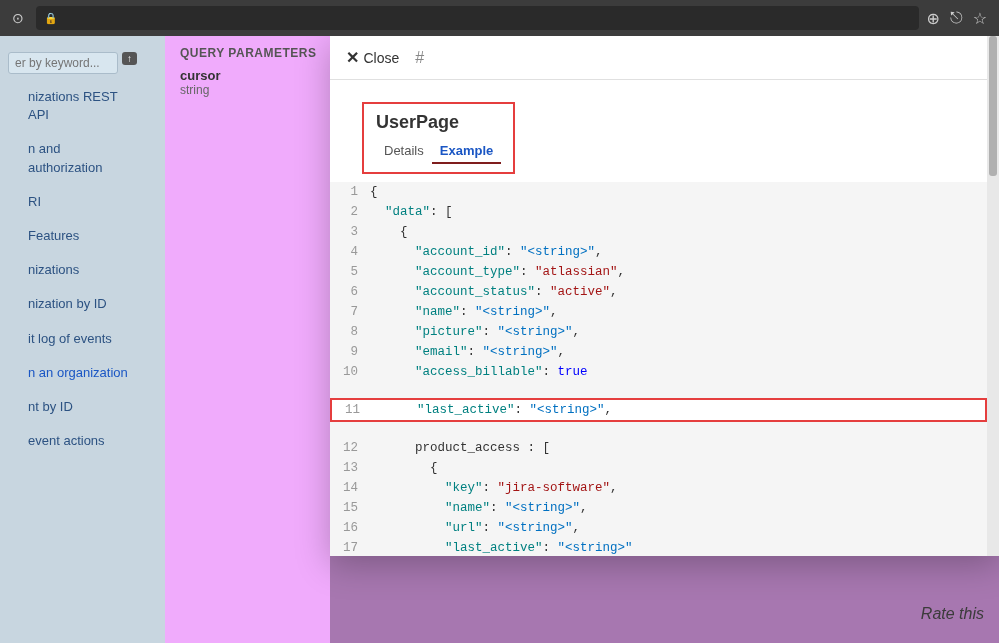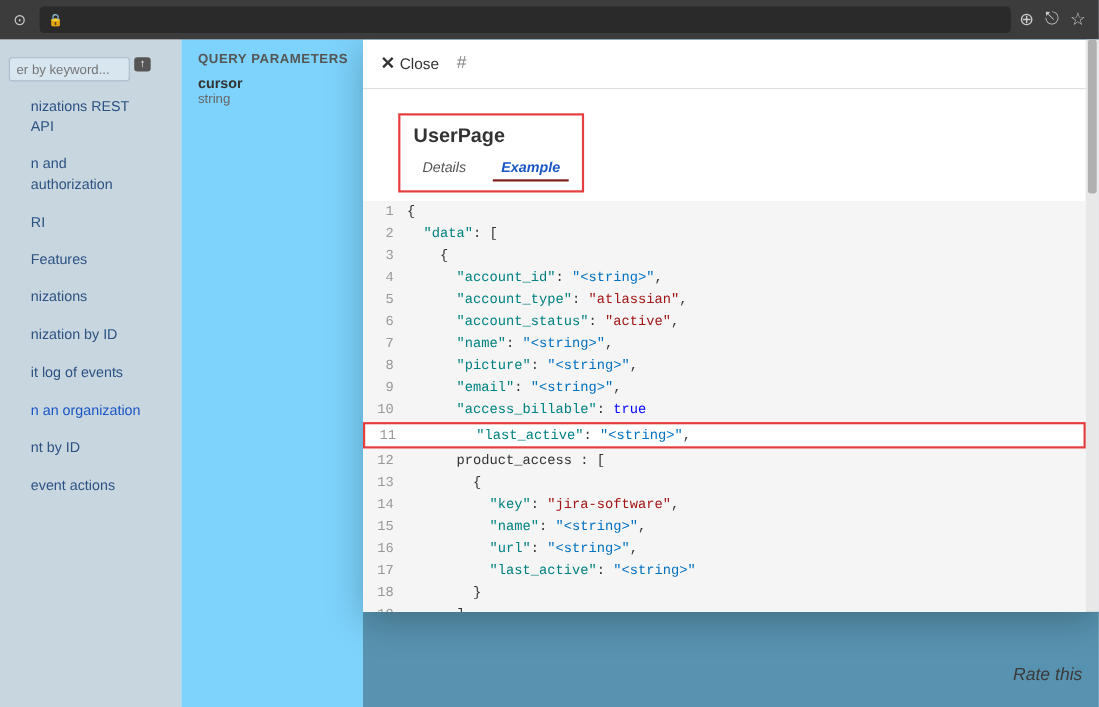--- a/index.html
+++ b/index.html
@@ -94,21 +94,21 @@
       background: #555;
       color: white;
       font-size: 10px;
       padding: 1px 5px;
       border-radius: 3px;
     }
 
     
     .content-area {
       flex: 1;
-      background: #7dd3fc;
+      background: #f0abfc;
       padding: 10px 15px;
       overflow: hidden;
       position: relative;
     }
     .query-params-label {
       font-size: 12px;
       font-weight: 600;
       color: #555;
       text-transform: uppercase;
       letter-spacing: 0.5px;
@@ -313,21 +313,21 @@
             <span class="close-x">✕</span>
             <span>Close</span>
           </div>
           <span class="hash-symbol">#</span>
         </div>
 
         <div style="padding: 0 16px; margin-top: 10px;">
           <div class="schema-title-box">
             <div class="schema-title">UserPage</div>
             
-            <div style="display: flex; gap: 16px; margin-top: 6px; font-style: italic;">
+            <div style="display: flex; gap: 0; margin-top: 6px;">
               <div class="tab" style="padding: 4px 8px; font-size: 13px; color: #555; border-bottom: 2px solid transparent;">Details</div>
               <div class="tab active" style="padding: 4px 8px; font-size: 13px; color: #1a56c4; border-bottom: 2px solid #7f1d1d; font-weight: 600;">Example</div>
             </div>
           </div>
         </div>
 
         <div class="code-block" style="margin-top: 8px; margin-right: 12px;">
 
           <div class="code-line">
             <span class="line-number">1</span>
@@ -388,21 +388,21 @@
             </span>
           </div>
 
           <div class="code-line">
             <span class="line-number">10</span>
             <span class="line-content">
               &nbsp;&nbsp;&nbsp;&nbsp;&nbsp;&nbsp;<span class="c-key">"access_billable"</span><span class="c-punct">: </span><span class="c-value-lit">true</span>
             </span>
           </div>
 
-          <div class="code-line" style="border: 2px solid #e53e3e; background: white; margin: 1px 0; gap: 16px;">
+          <div class="code-line" style="border: 2px solid #e53e3e; background: white; margin: 16px 0;">
             <span class="line-number">11</span>
             <span class="line-content">
               &nbsp;&nbsp;&nbsp;&nbsp;&nbsp;&nbsp;<span class="c-key">"last_active"</span><span class="c-punct">: </span><span class="c-value-string">"&lt;string&gt;"</span><span class="c-punct">,</span>
             </span>
           </div>
 
           <div class="code-line">
             <span class="line-number">12</span>
             <span class="line-content">
               &nbsp;&nbsp;&nbsp;&nbsp;&nbsp;&nbsp;<span class="c-punct">product_access : [</span>

